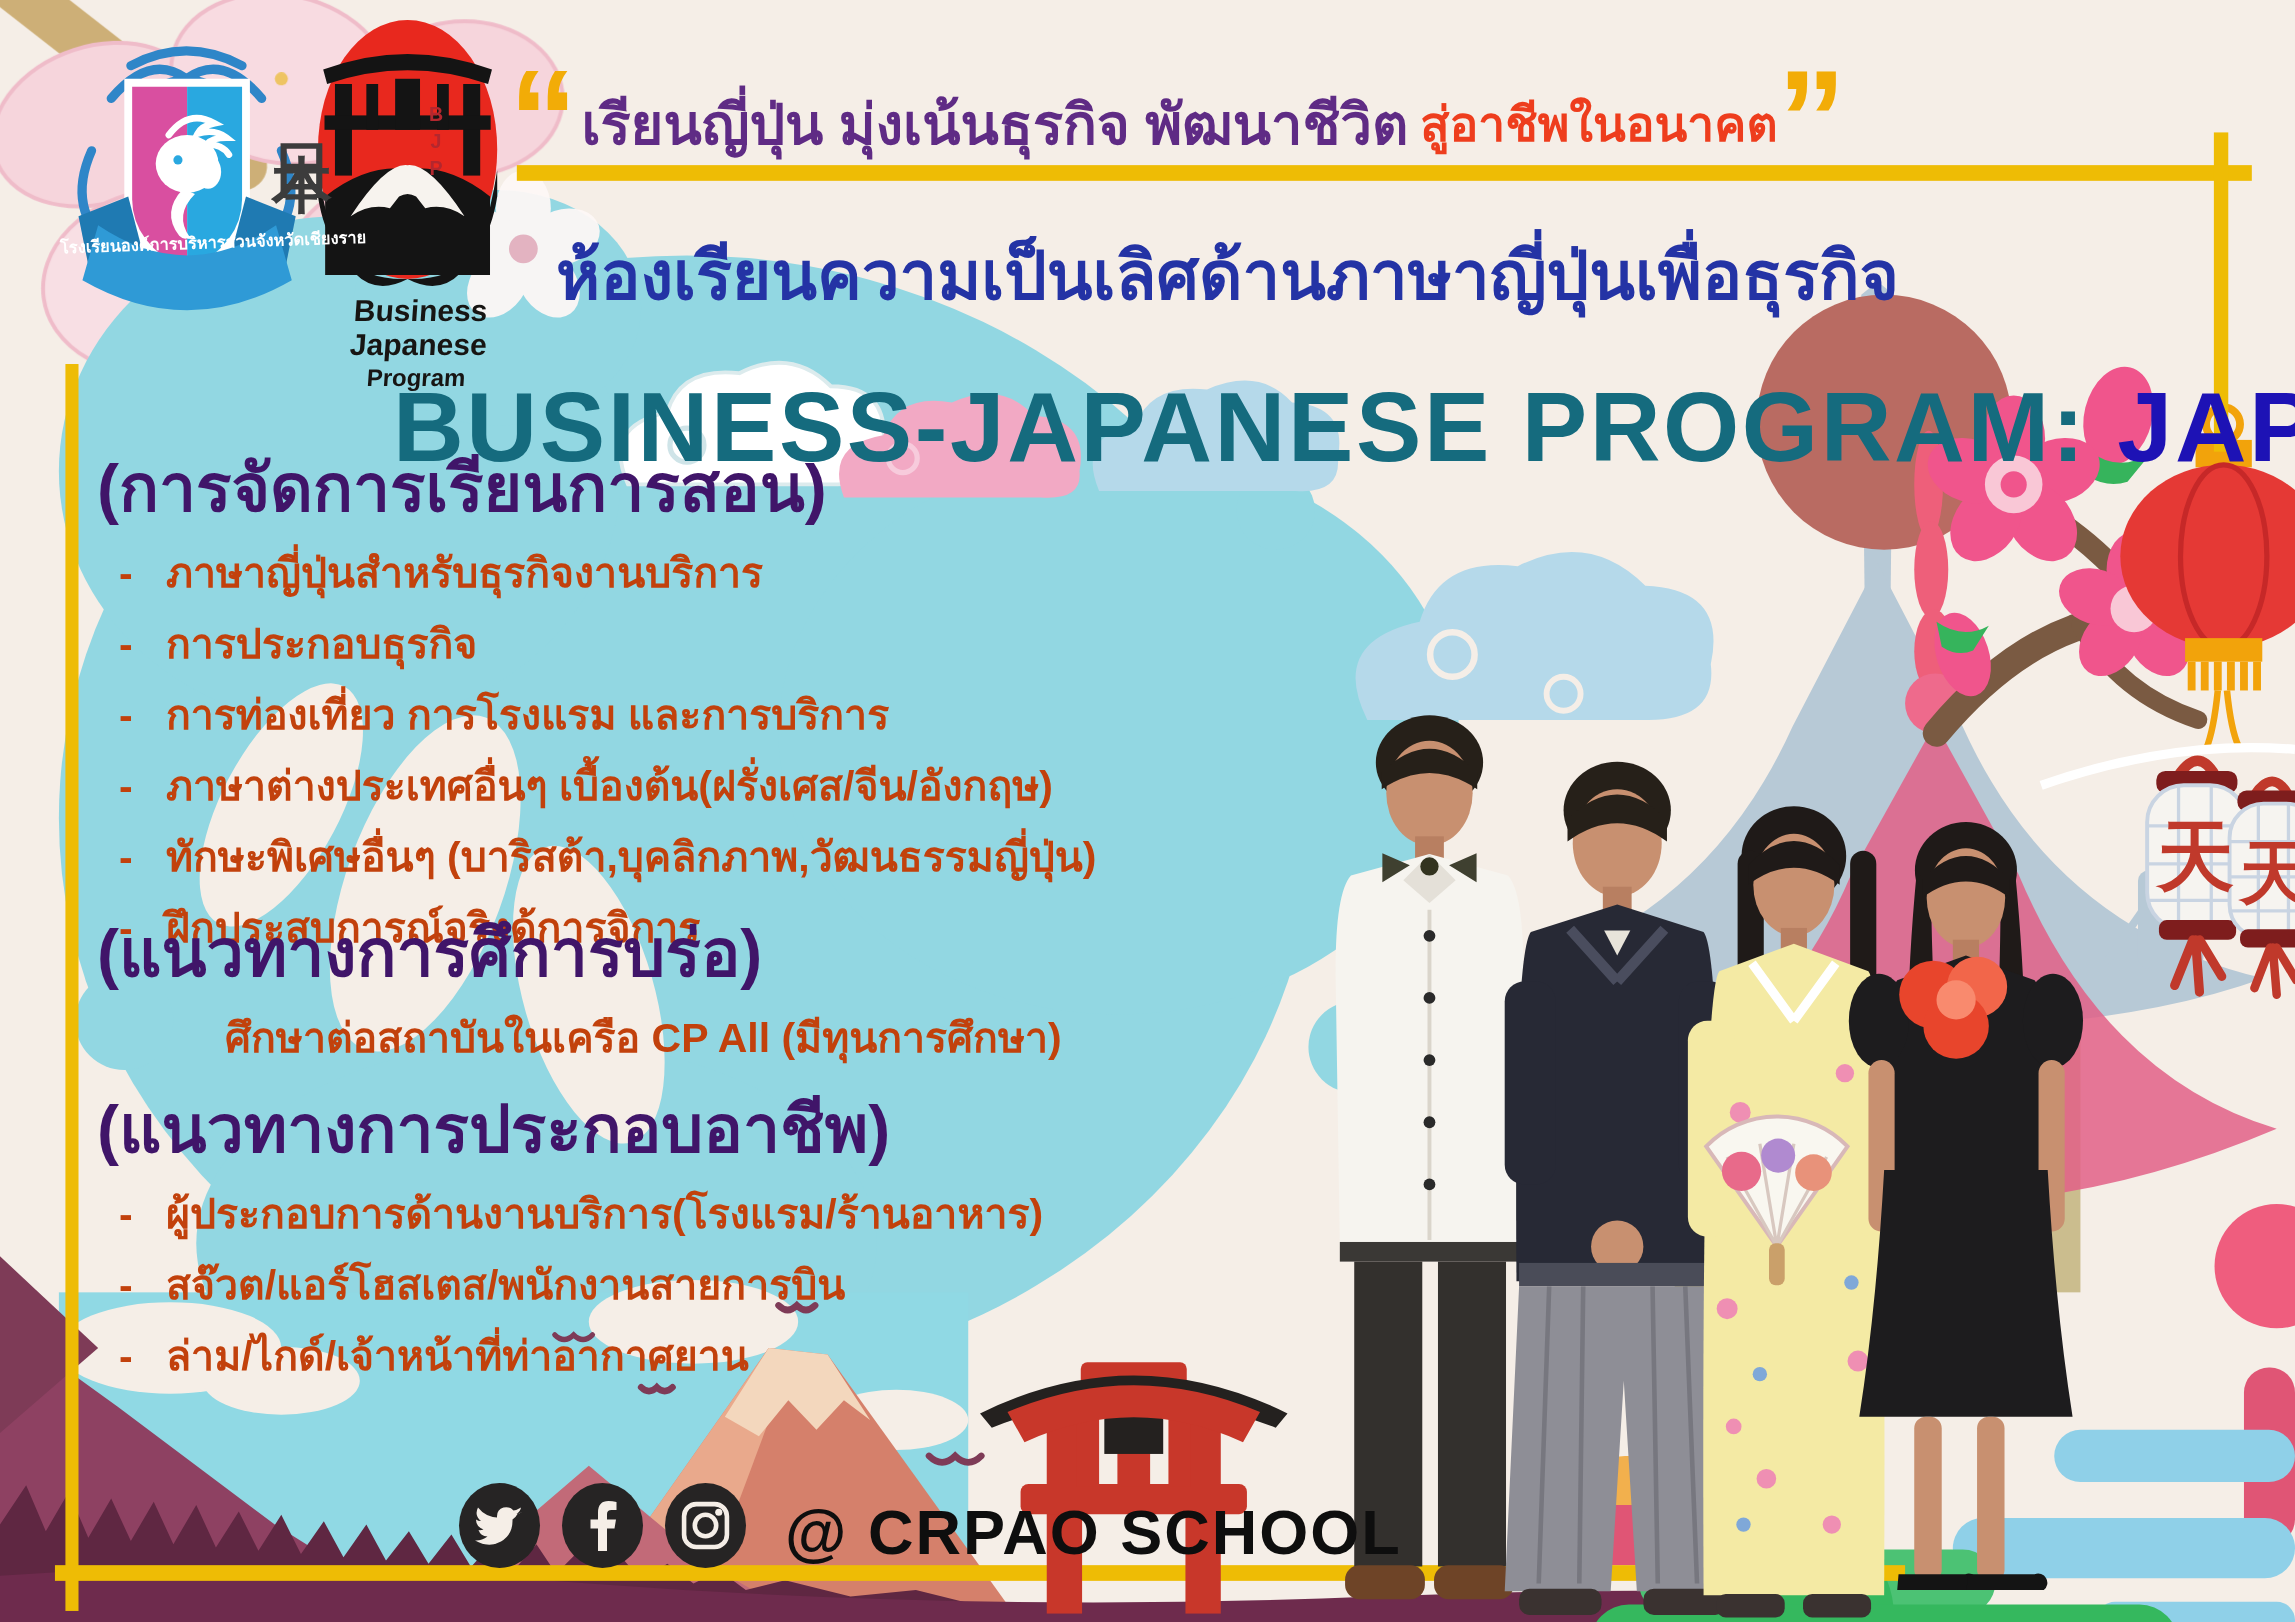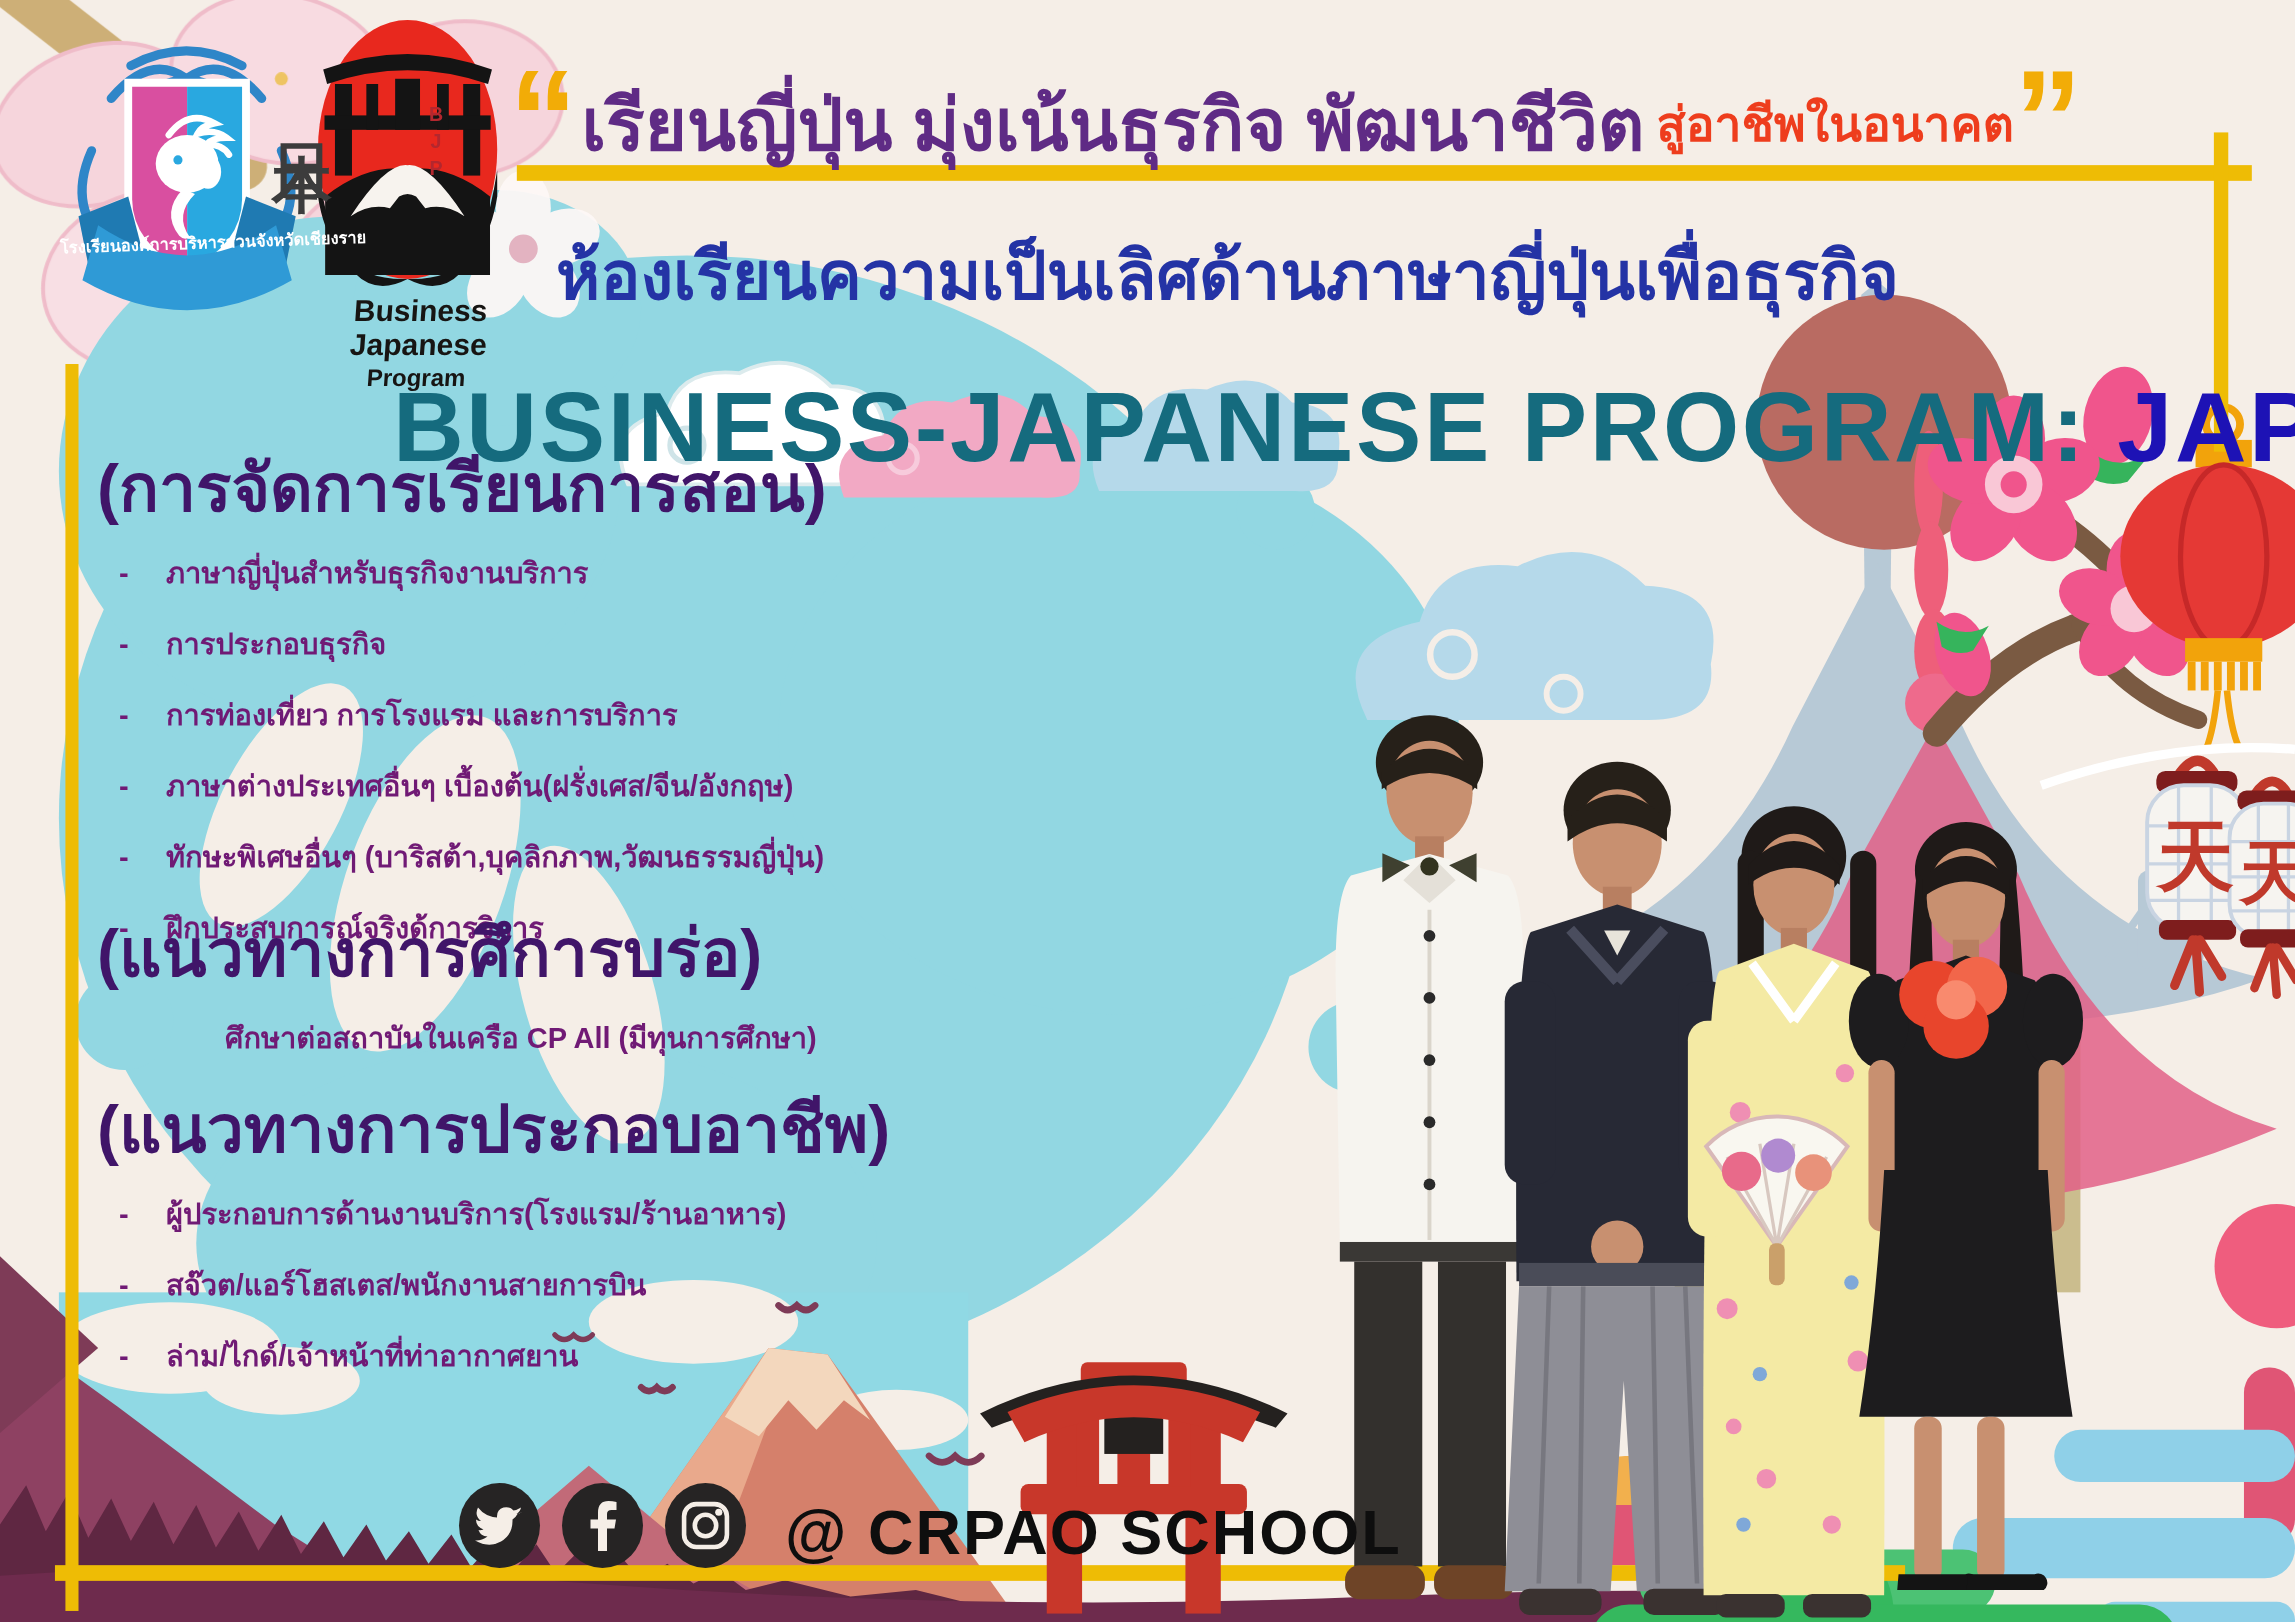--- a/index.html
+++ b/index.html
@@ -24,21 +24,21 @@
     position:absolute;left:281px;top:294px;width:275px;text-align:center;
     color:#171513;font-weight:bold;transform:skewX(-4deg);
   }
   .program-logo-text .l1{font-size:30px;line-height:34px;}
   .program-logo-text .l2{font-size:24px;line-height:31px;}
   .title-line{
     position:absolute;left:509px;top:63px;width:1741px;
     display:flex;align-items:flex-start;white-space:nowrap;
   }
   .quote{font-size:137px;line-height:111px;font-weight:bold;color:#f2ac07;}
-  .title-main{font-size:72px;line-height:124px;font-weight:bold;color:#5f2b85;padding:0 11.8px 0 3.9px;}
+  .title-main{font-size:56px;line-height:124px;font-weight:bold;color:#5f2b85;padding:0 11.8px 0 3.9px;}
   .title-accent{font-size:48px;line-height:124px;font-weight:bold;color:#ee3d1d;}
   .subtitle{
     position:absolute;left:556px;top:217px;width:1636px;text-align:left;
     font-size:67px;line-height:118px;font-weight:bold;color:#2433a5;white-space:nowrap;
   }
   .program-line{
     position:absolute;left:393px;top:370px;width:1845px;text-align:center;white-space:nowrap;
   }
   .program-en{font-size:98px;font-weight:bold;color:#156b7e;letter-spacing:2.6px;}
   .program-code{font-size:99px;font-weight:bold;color:#1d12b5;margin-left:27.5px;letter-spacing:2.6px;}
@@ -50,21 +50,21 @@
   }
   
   .sections{position:absolute;left:97px;top:0;width:1296px;}
   .sec{position:absolute;left:0;}
   .sec-1{top:450px;}
   .sec-2{top:915px;}
   .sec-3{top:1091px;}
   .sec h2{
     margin:0 0 10.5px 0;font-size:66px;line-height:77px;font-weight:bold;color:#401569;white-space:nowrap;
   }
-  .row{font-size:29px;line-height:71px;font-weight:bold;color:#701a75;white-space:nowrap;padding-left:22px;}
+  .row{font-size:41px;line-height:71px;font-weight:bold;color:#c2410c;white-space:nowrap;padding-left:22px;}
   .row .dash{display:inline-block;min-width:47px;}
   .row.indent{padding-left:128px;}
   
   .footer{
     position:absolute;left:459px;top:1483px;display:flex;align-items:flex-end;gap:22px;
   }
   .icon-circle{
     width:81px;height:85px;border-radius:50%;background:#262424;
     display:flex;align-items:center;justify-content:center;flex:0 0 auto;
   }

